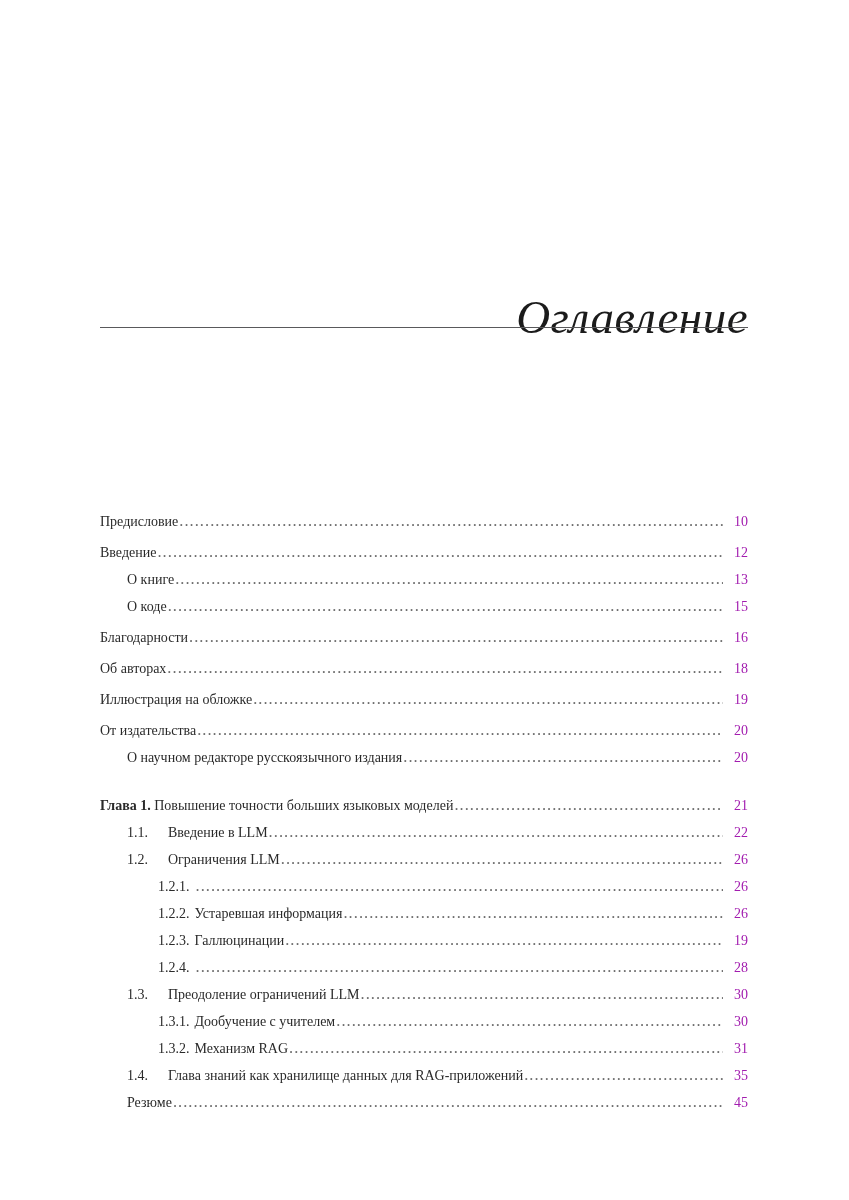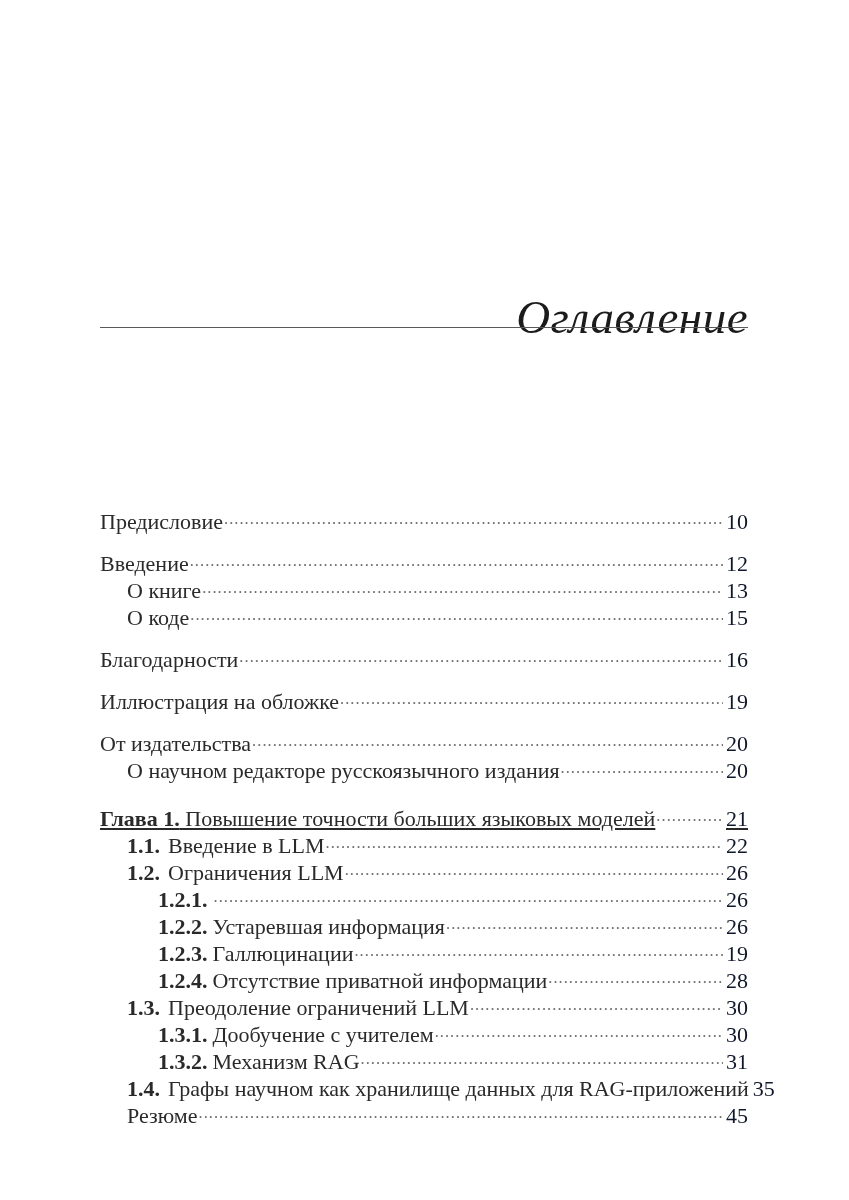--- a/index.html
+++ b/index.html
@@ -48,39 +48,38 @@
   
   .toc-body {
     position: absolute;
     left: 100px;
     width: 648px;
     top: 508px;
   }
 
   .toc-row {
     display: flex;
-    align-items: center;
-    font-size: 22px;
+    align-items: flex-end;
+    font-size: 14px;
     line-height: 27px;
     white-space: nowrap;
   }
 
   
-  .toc-row.gap-sm  { margin-top: 15px; }
-  .toc-row.gap-lg  { margin-top: 21px; text-decoration: underline; }
+  .toc-row.gap-sm  { margin-top: 4px; }
+  .toc-row.gap-lg  { margin-top: 21px; }
 
   
   .lvl-0 { padding-left: 0; }
   .lvl-1 { padding-left: 27px; }
   .lvl-2 { padding-left: 58px; }
 
   .row-num {
     display: inline-block;
     flex: 0 0 auto;
-    font-weight: bold;
   }
   
   .row-num.num-wide {
     width: 41px;
   }
   .row-num.num-tight {
     margin-right: 5px;
   }
 
   .row-label {
@@ -107,21 +106,21 @@
     position: absolute;
     left: 0;
     bottom: 0.04em;
     white-space: nowrap;
   }
 
   .row-page {
     flex: 0 0 auto;
     text-align: right;
     min-width: 24px;
-    color: #0f172a;
+    color: #a21caf;
   }
 
   
   .sp::after { content: " "; }
 </style>
 </head>
 <body>
 
 <div class="page">
 
@@ -149,20 +148,25 @@
         <span class="row-label sp">О коде</span>
         <span class="leader"></span>
         <span class="row-page">15</span>
       </div>
       <div class="toc-row lvl-0 gap-sm">
         <span class="row-label sp">Благодарности</span>
         <span class="leader"></span>
         <span class="row-page">16</span>
       </div>
       <div class="toc-row lvl-0 gap-sm">
+        <span class="row-label sp">Об авторах</span>
+        <span class="leader"></span>
+        <span class="row-page">18</span>
+      </div>
+      <div class="toc-row lvl-0 gap-sm">
         <span class="row-label sp">Иллюстрация на обложке</span>
         <span class="leader"></span>
         <span class="row-page">19</span>
       </div>
       <div class="toc-row lvl-0 gap-sm">
         <span class="row-label sp">От издательства</span>
         <span class="leader"></span>
         <span class="row-page">20</span>
       </div>
       <div class="toc-row lvl-1">
@@ -199,21 +203,20 @@
         <span class="row-page">26</span>
       </div>
       <div class="toc-row lvl-2">
         <span class="row-num num-tight">1.2.3.</span>
         <span class="row-label sp">Галлюцинации</span>
         <span class="leader"></span>
         <span class="row-page">19</span>
       </div>
       <div class="toc-row lvl-2">
         <span class="row-num num-tight">1.2.4.</span>
-        <span class="row-label sp">Отсутствие приватной информации</span>
         <span class="leader"></span>
         <span class="row-page">28</span>
       </div>
       <div class="toc-row lvl-1">
         <span class="row-num num-wide">1.3.</span>
         <span class="row-label sp">Преодоление ограничений LLM</span>
         <span class="leader"></span>
         <span class="row-page">30</span>
       </div>
       <div class="toc-row lvl-2">
@@ -223,21 +226,21 @@
         <span class="row-page">30</span>
       </div>
       <div class="toc-row lvl-2">
         <span class="row-num num-tight">1.3.2.</span>
         <span class="row-label sp">Механизм RAG</span>
         <span class="leader"></span>
         <span class="row-page">31</span>
       </div>
       <div class="toc-row lvl-1">
         <span class="row-num num-wide">1.4.</span>
-        <span class="row-label sp">Графы научном как хранилище данных для RAG-приложений</span>
+        <span class="row-label sp">Глава знаний как хранилище данных для RAG-приложений</span>
         <span class="leader"></span>
         <span class="row-page">35</span>
       </div>
       <div class="toc-row lvl-1">
         <span class="row-label sp">Резюме</span>
         <span class="leader"></span>
         <span class="row-page">45</span>
       </div>
     </div>
 

